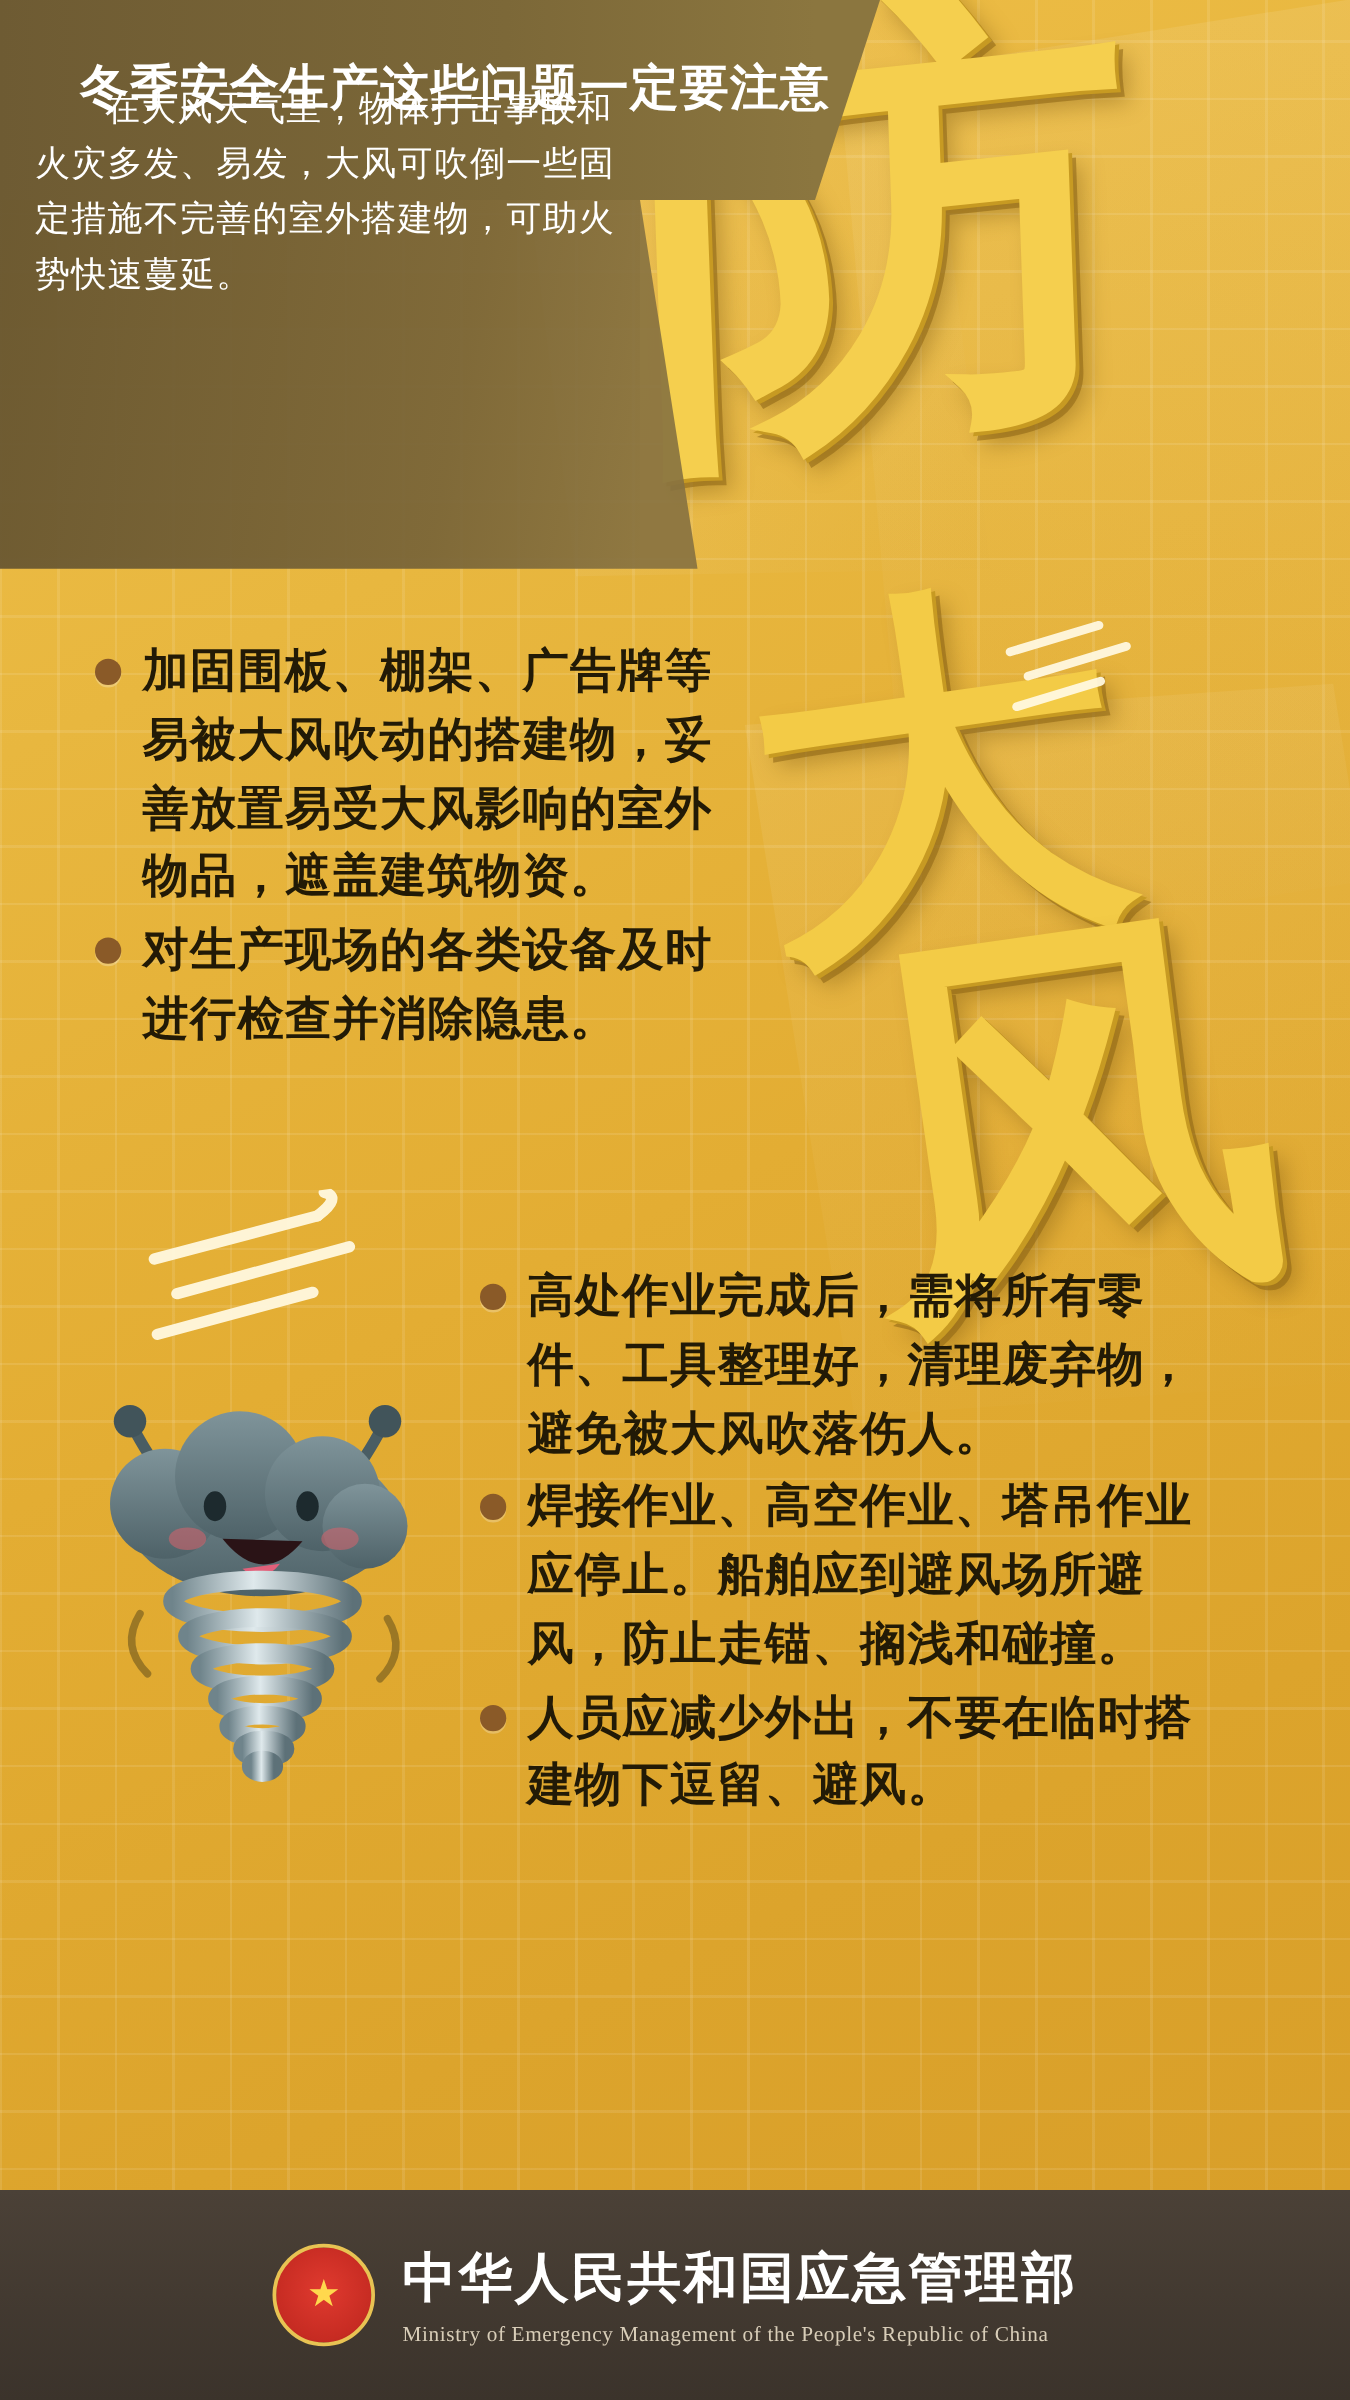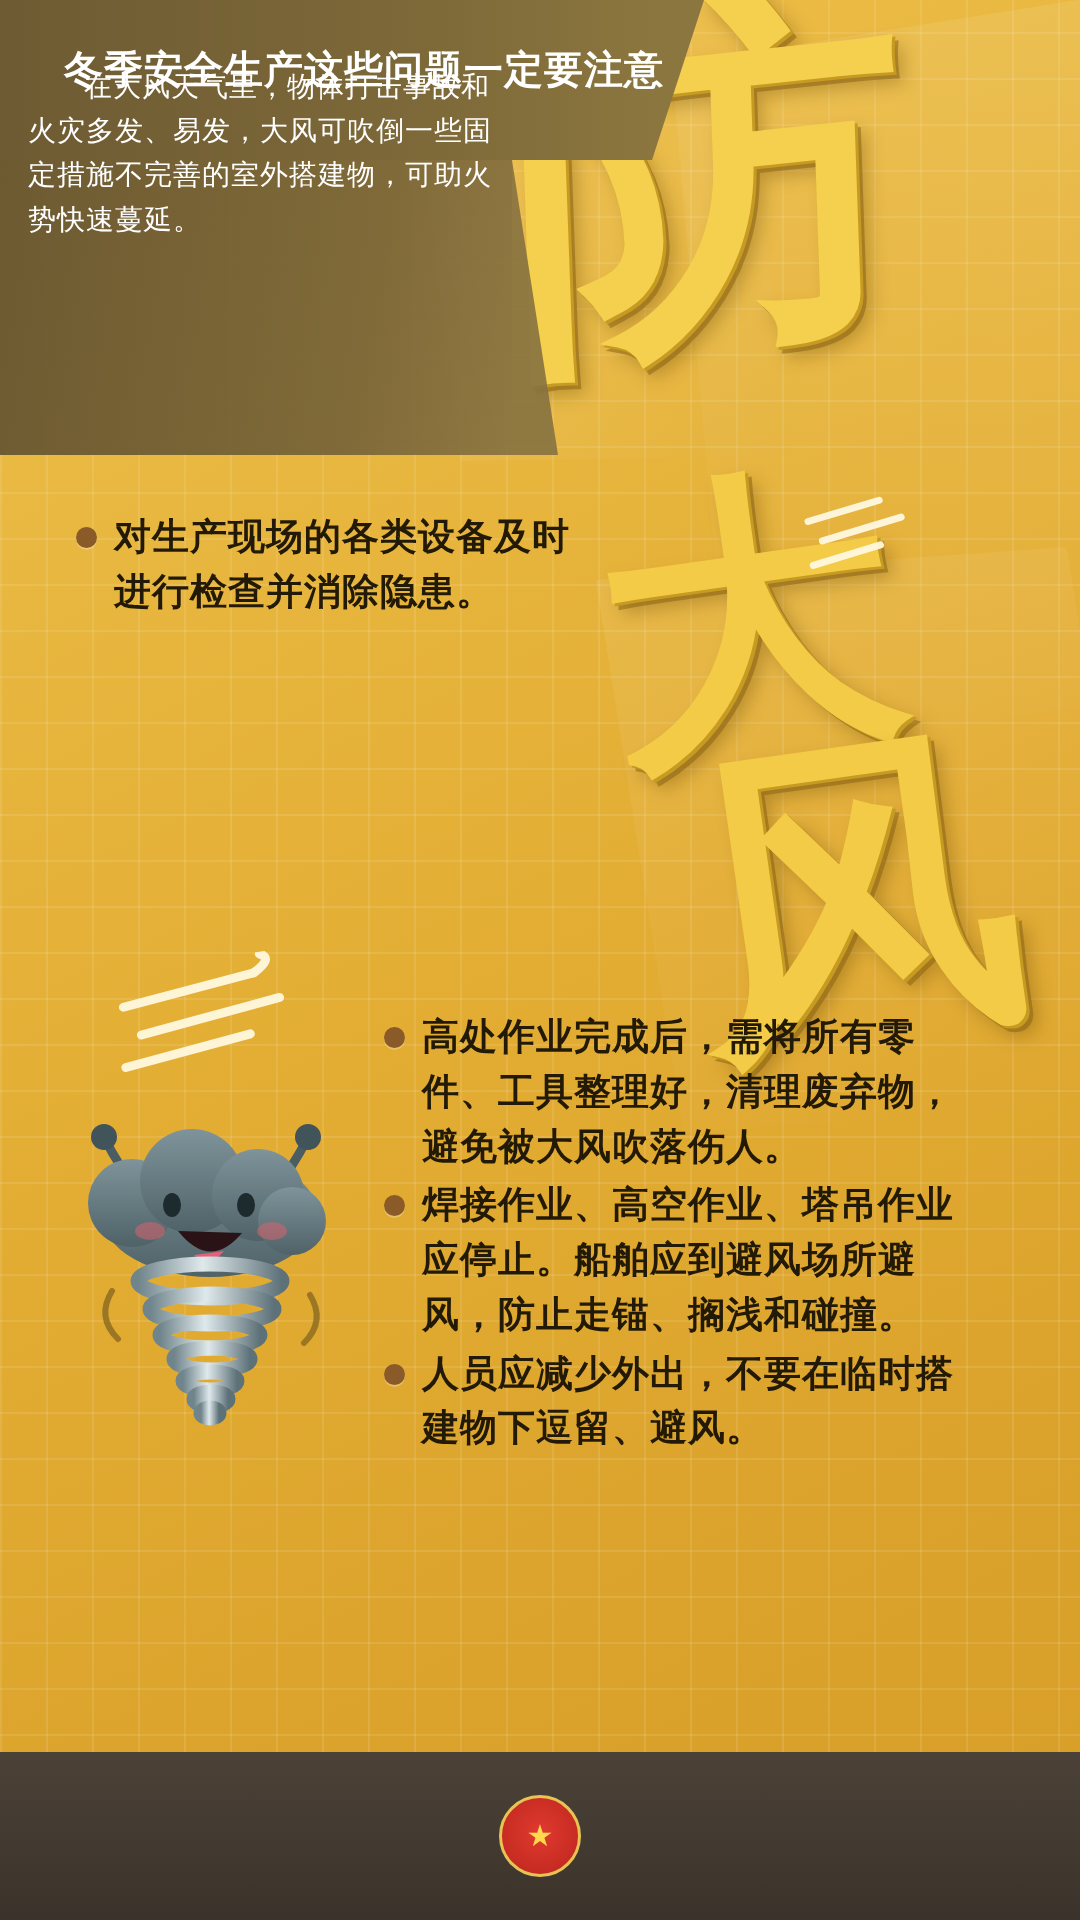--- a/index.html
+++ b/index.html
@@ -250,20 +250,21 @@
   <svg class="swoosh" id="swoosh-left" width="190" height="120" viewBox="0 0 190 120">
     <g stroke="#fff8e0" stroke-width="9" stroke-linecap="round" fill="none" opacity="0.95">
       <line x1="16" y1="36" x2="150" y2="20"></line>
       <line x1="30" y1="66" x2="172" y2="48"></line>
       <line x1="10" y1="96" x2="138" y2="80"></line>
       <path d="M150 20 q22 -12 8 -18"></path>
     </g>
   </svg>
 
   <ul class="bullet-list" id="list-upper">
+    <li>加固围板、棚架、广告牌等易被大风吹动的搭建物，妥善放置易受大风影响的室外物品，遮盖建筑物资。</li>
     <li>对生产现场的各类设备及时进行检查并消除隐患。</li>
   </ul>
 
   <svg id="mascot" viewBox="0 0 300 340">
     <defs>
       <linearGradient id="cloudg" x1="0" y1="0" x2="0" y2="1">
         <stop offset="0%" stop-color="#7f949a"></stop>
         <stop offset="100%" stop-color="#4e6268"></stop>
       </linearGradient>
       <linearGradient id="coilg" x1="0" y1="0" x2="1" y2="0">
@@ -314,15 +315,19 @@
   </svg>
 
   <ul class="bullet-list" id="list-lower">
     <li>高处作业完成后，需将所有零件、工具整理好，清理废弃物，避免被大风吹落伤人。</li>
     <li>焊接作业、高空作业、塔吊作业应停止。船舶应到避风场所避风，防止走锚、搁浅和碰撞。</li>
     <li>人员应减少外出，不要在临时搭建物下逗留、避风。</li>
   </ul>
 
   <div id="footer">
     <div id="footer-emblem">★</div>
+    <div id="footer-textwrap">
+      <div id="footer-cn">中华人民共和国应急管理部</div>
+      <div id="footer-en">Ministry of Emergency Management of the People's Republic of China</div>
+    </div>
   </div>
 
 </div>
 
 </body></html>

